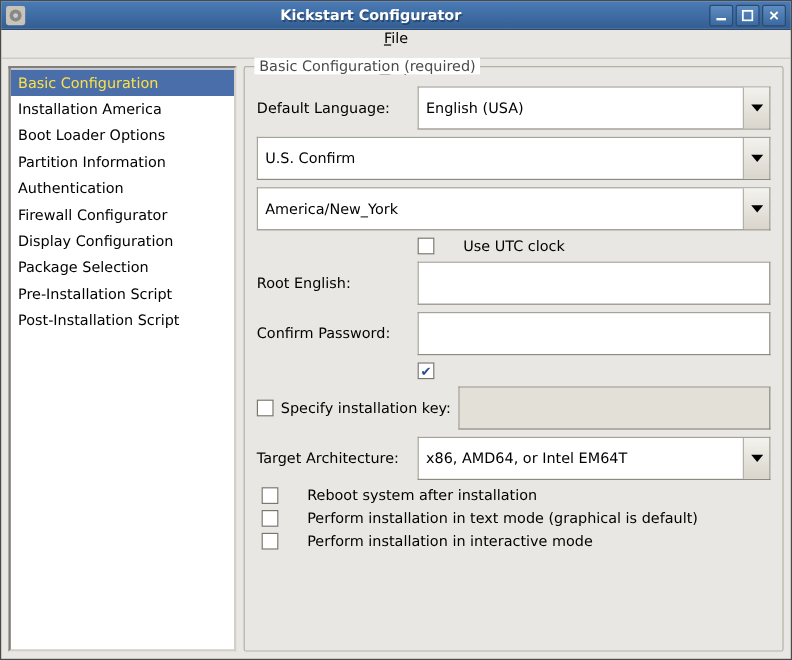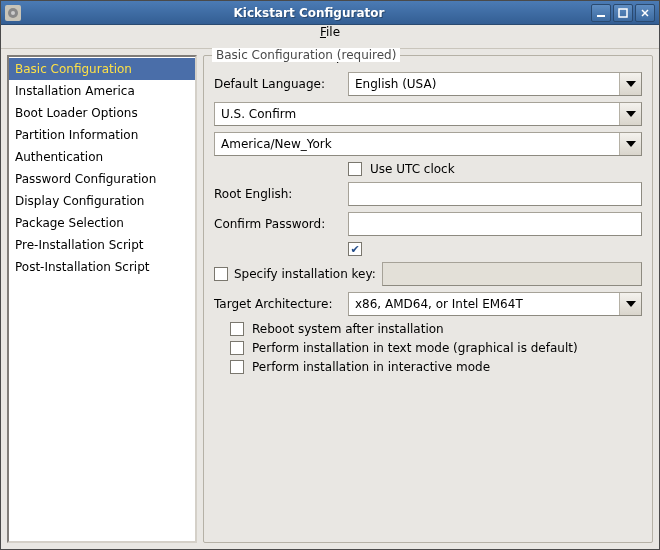--- a/index.html
+++ b/index.html
@@ -105,21 +105,21 @@
     display:flex;
     align-items:center;
     margin: 6px 0;
     gap: 6px;
   }
   .formrow .lbl {
     width: 128px;
   }
   .combo, .text {
     flex:1;
-    height: 24px;
+    height: 36px;
     background:#fff;
     border: 1px solid #8d8a80;
     border-top-color:#a6a298;
     border-left-color:#a6a298;
     padding: 0 6px;
     display:flex;
     align-items:center;
     font-size:12px;
   }
   .combo { position:relative; padding-right: 24px; }
@@ -129,22 +129,22 @@
     display:flex;align-items:center;justify-content:center;
     background: linear-gradient(to bottom,#f4f2ee,#d9d5cc);
   }
   .text.disabled { background:#e3e0d8; color:#8a8a8a; }
   input[type="password"], input[type="text"] {
     width:100%; border:none; outline:none; font-size:12px; background:transparent;
   }
   .chkrow {
     display:flex;
     align-items:center;
-    gap:8px;
-    margin:5px 16px;
+    gap:24px;
+    margin:5px 4px;
   }
   .chkrow.indent { margin-left: 134px; }
   .chk {
     width:14px;height:14px;
     border:1px solid #7a776e;
     background:#fff;
     display:flex;align-items:center;justify-content:center;
     font-size:11px;
     color:#264f8a;
   }
@@ -191,21 +191,21 @@
   </div>
 
   <div class="body">
 
     <div class="sidebar">
       <div class="sideitem selected">Basic Configuration</div>
       <div class="sideitem">Installation America</div>
       <div class="sideitem">Boot Loader Options</div>
       <div class="sideitem">Partition Information</div>
       <div class="sideitem">Authentication</div>
-      <div class="sideitem">Password Configuration</div>
+      <div class="sideitem">Firewall Configurator</div>
       <div class="sideitem">Display Configuration</div>
       <div class="sideitem">Package Selection</div>
       <div class="sideitem">Pre-Installation Script</div>
       <div class="sideitem">Post-Installation Script</div>
     </div>
 
     <div class="main">
       <div class="groupbox">
         <div class="legend">Basic Configuration (required)</div>
 

